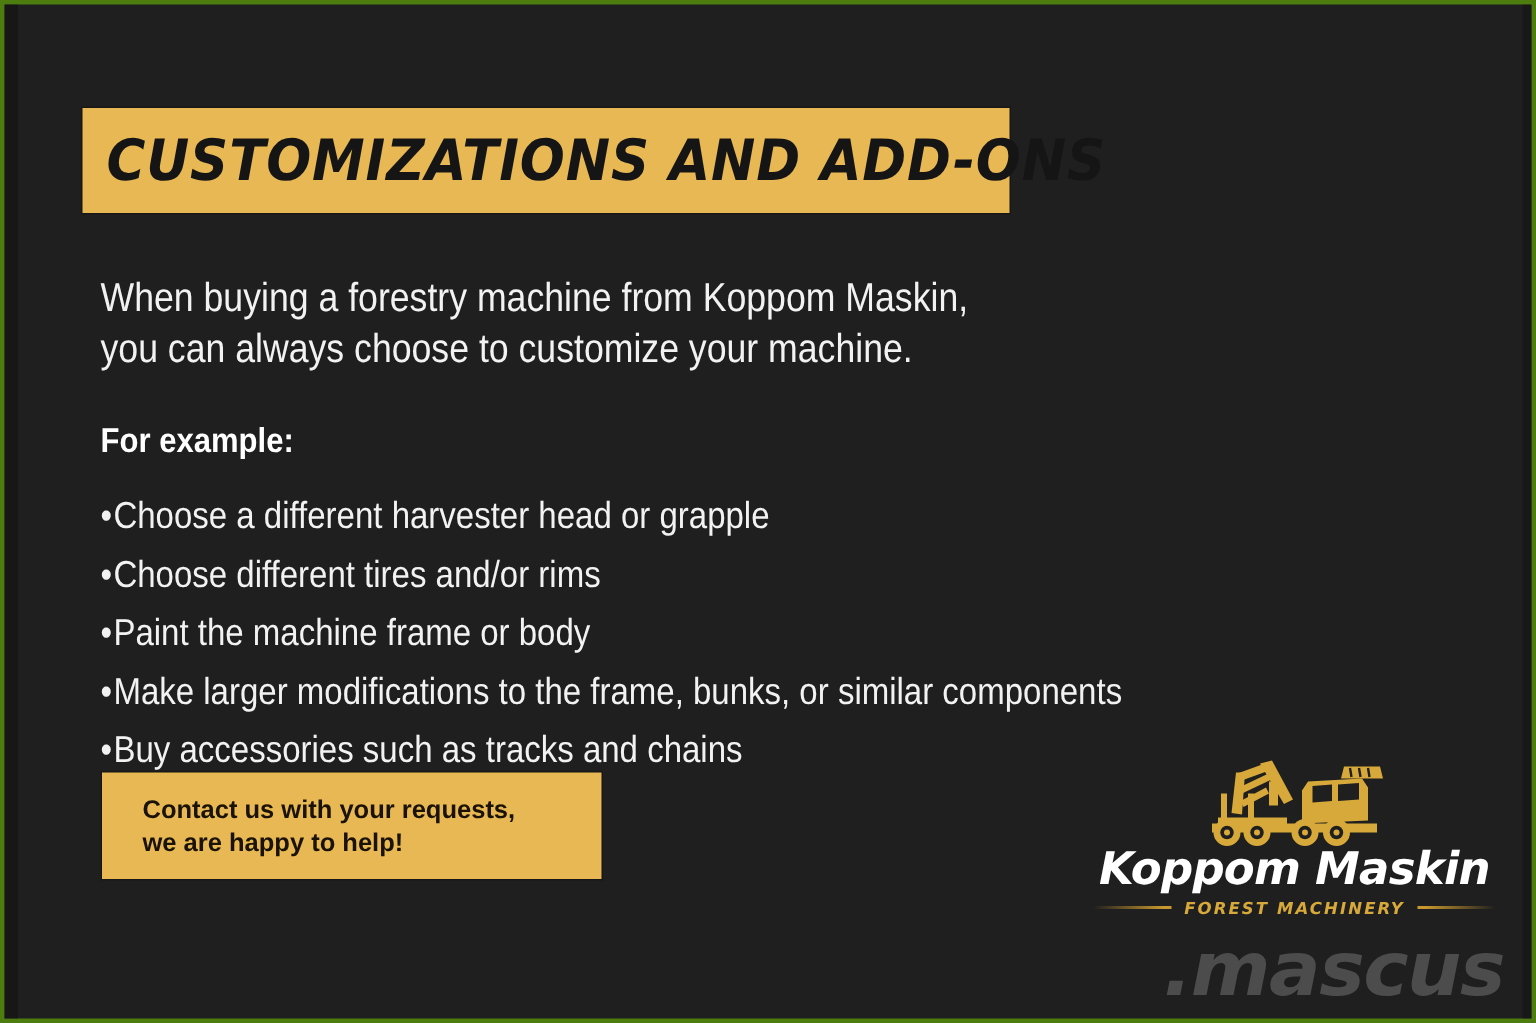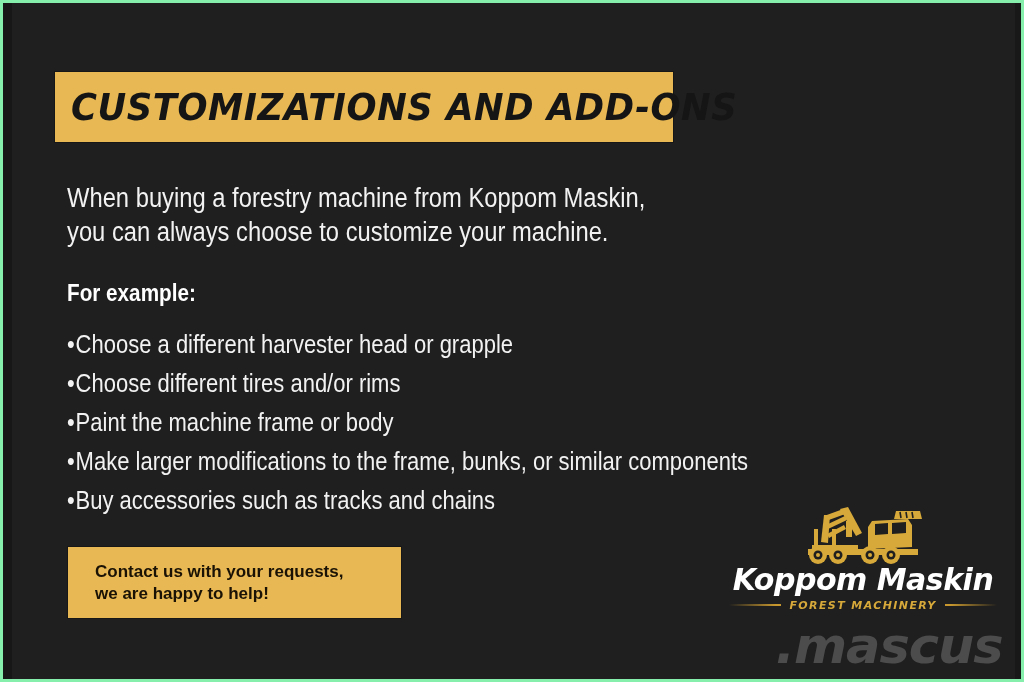--- a/index.html
+++ b/index.html
@@ -12,21 +12,21 @@
     font-family: "Liberation Sans", sans-serif;
   }
 
   .slide {
     position: relative;
     width: 1024px;
     height: 682px;
     background: #1f1f1f;
     overflow: hidden;
     box-sizing: border-box;
-    border: 3px solid #86efac;
+    border: 3px solid #4d7c0f;
   }
 
   
   .edge-left {
     position: absolute;
     left: 0; top: 0;
     width: 9px; height: 100%;
     background: #171717;
     pointer-events: none;
   }
@@ -118,21 +118,21 @@
     display: inline-block;
     margin-right: 1px;
     font-size: 25px;
     line-height: 39px;
   }
 
   
   .cta {
     position: absolute;
     left: 65px;
-    top: 544px;
+    top: 512px;
     width: 333px;
     height: 71px;
     background: #e7b853;
     display: flex;
     flex-direction: column;
     justify-content: center;
     box-shadow: 0 0 0 1px rgba(0,0,0,0.25);
   }
   .cta-line {
     display: block;

